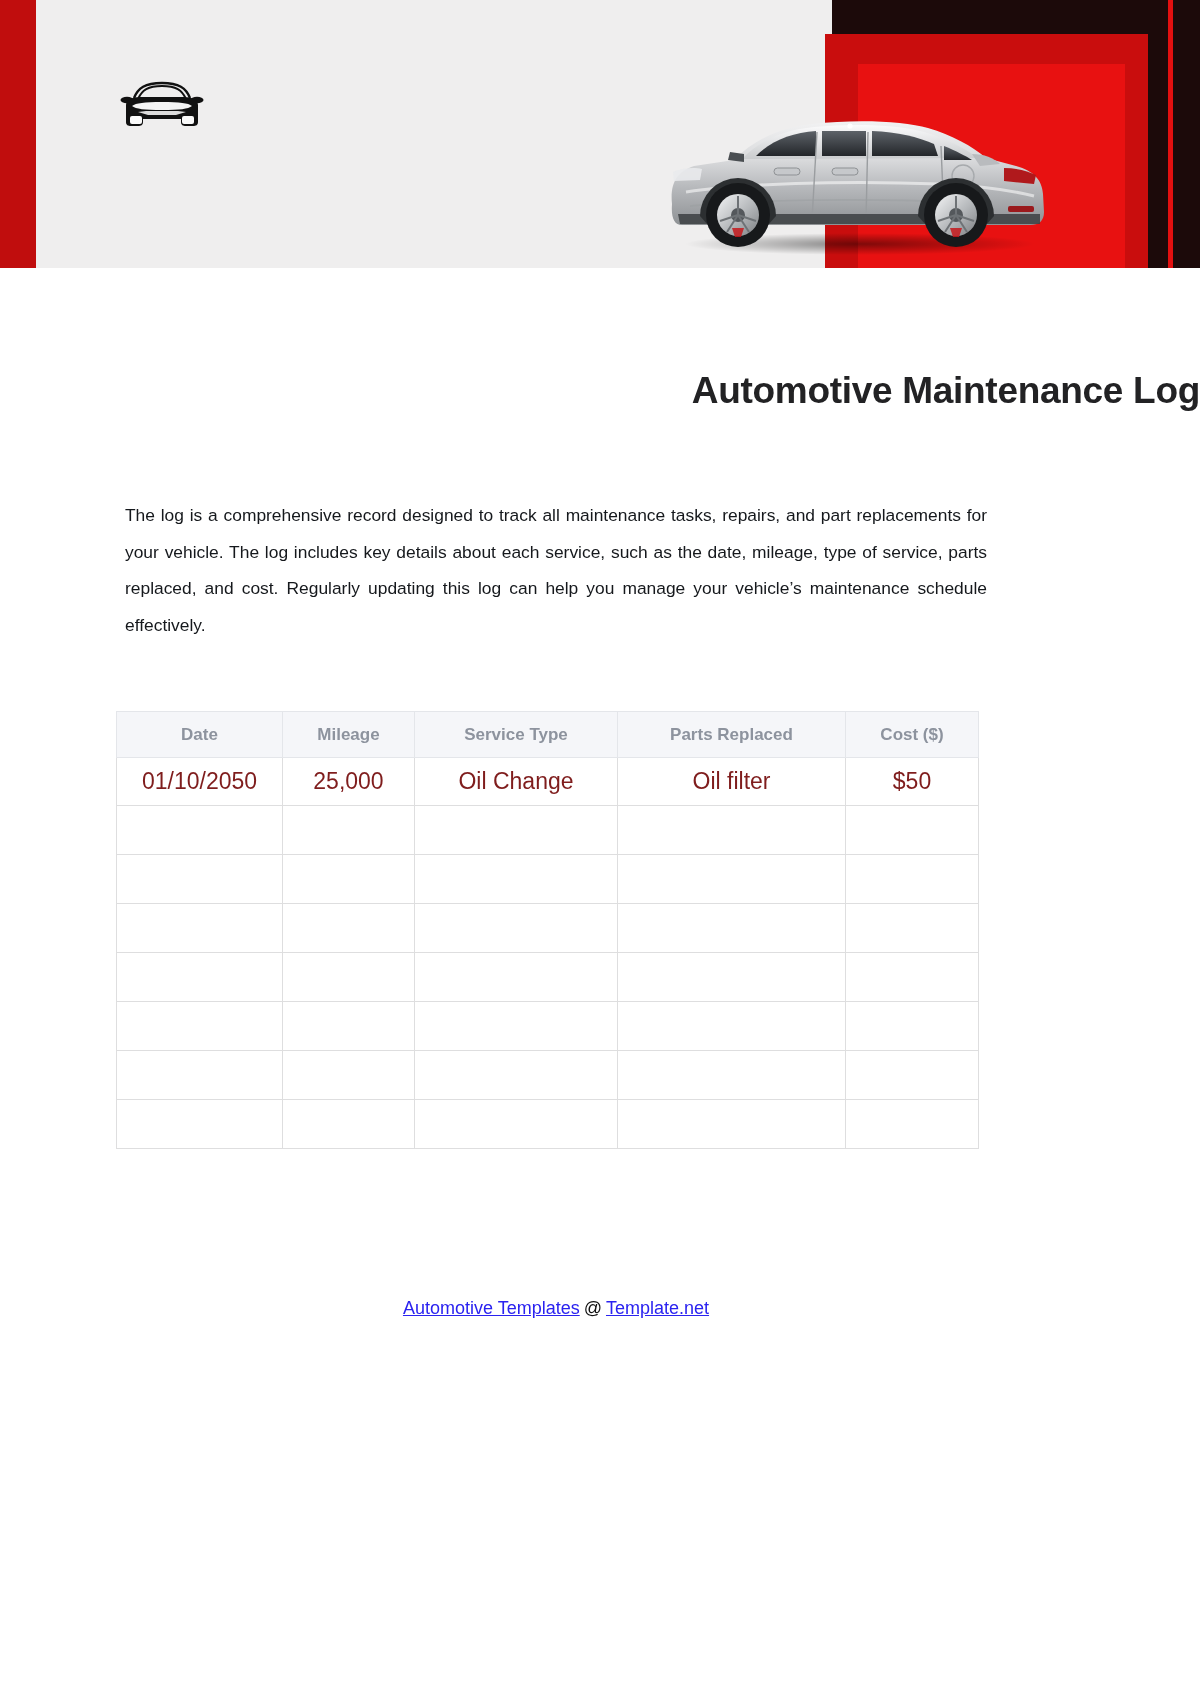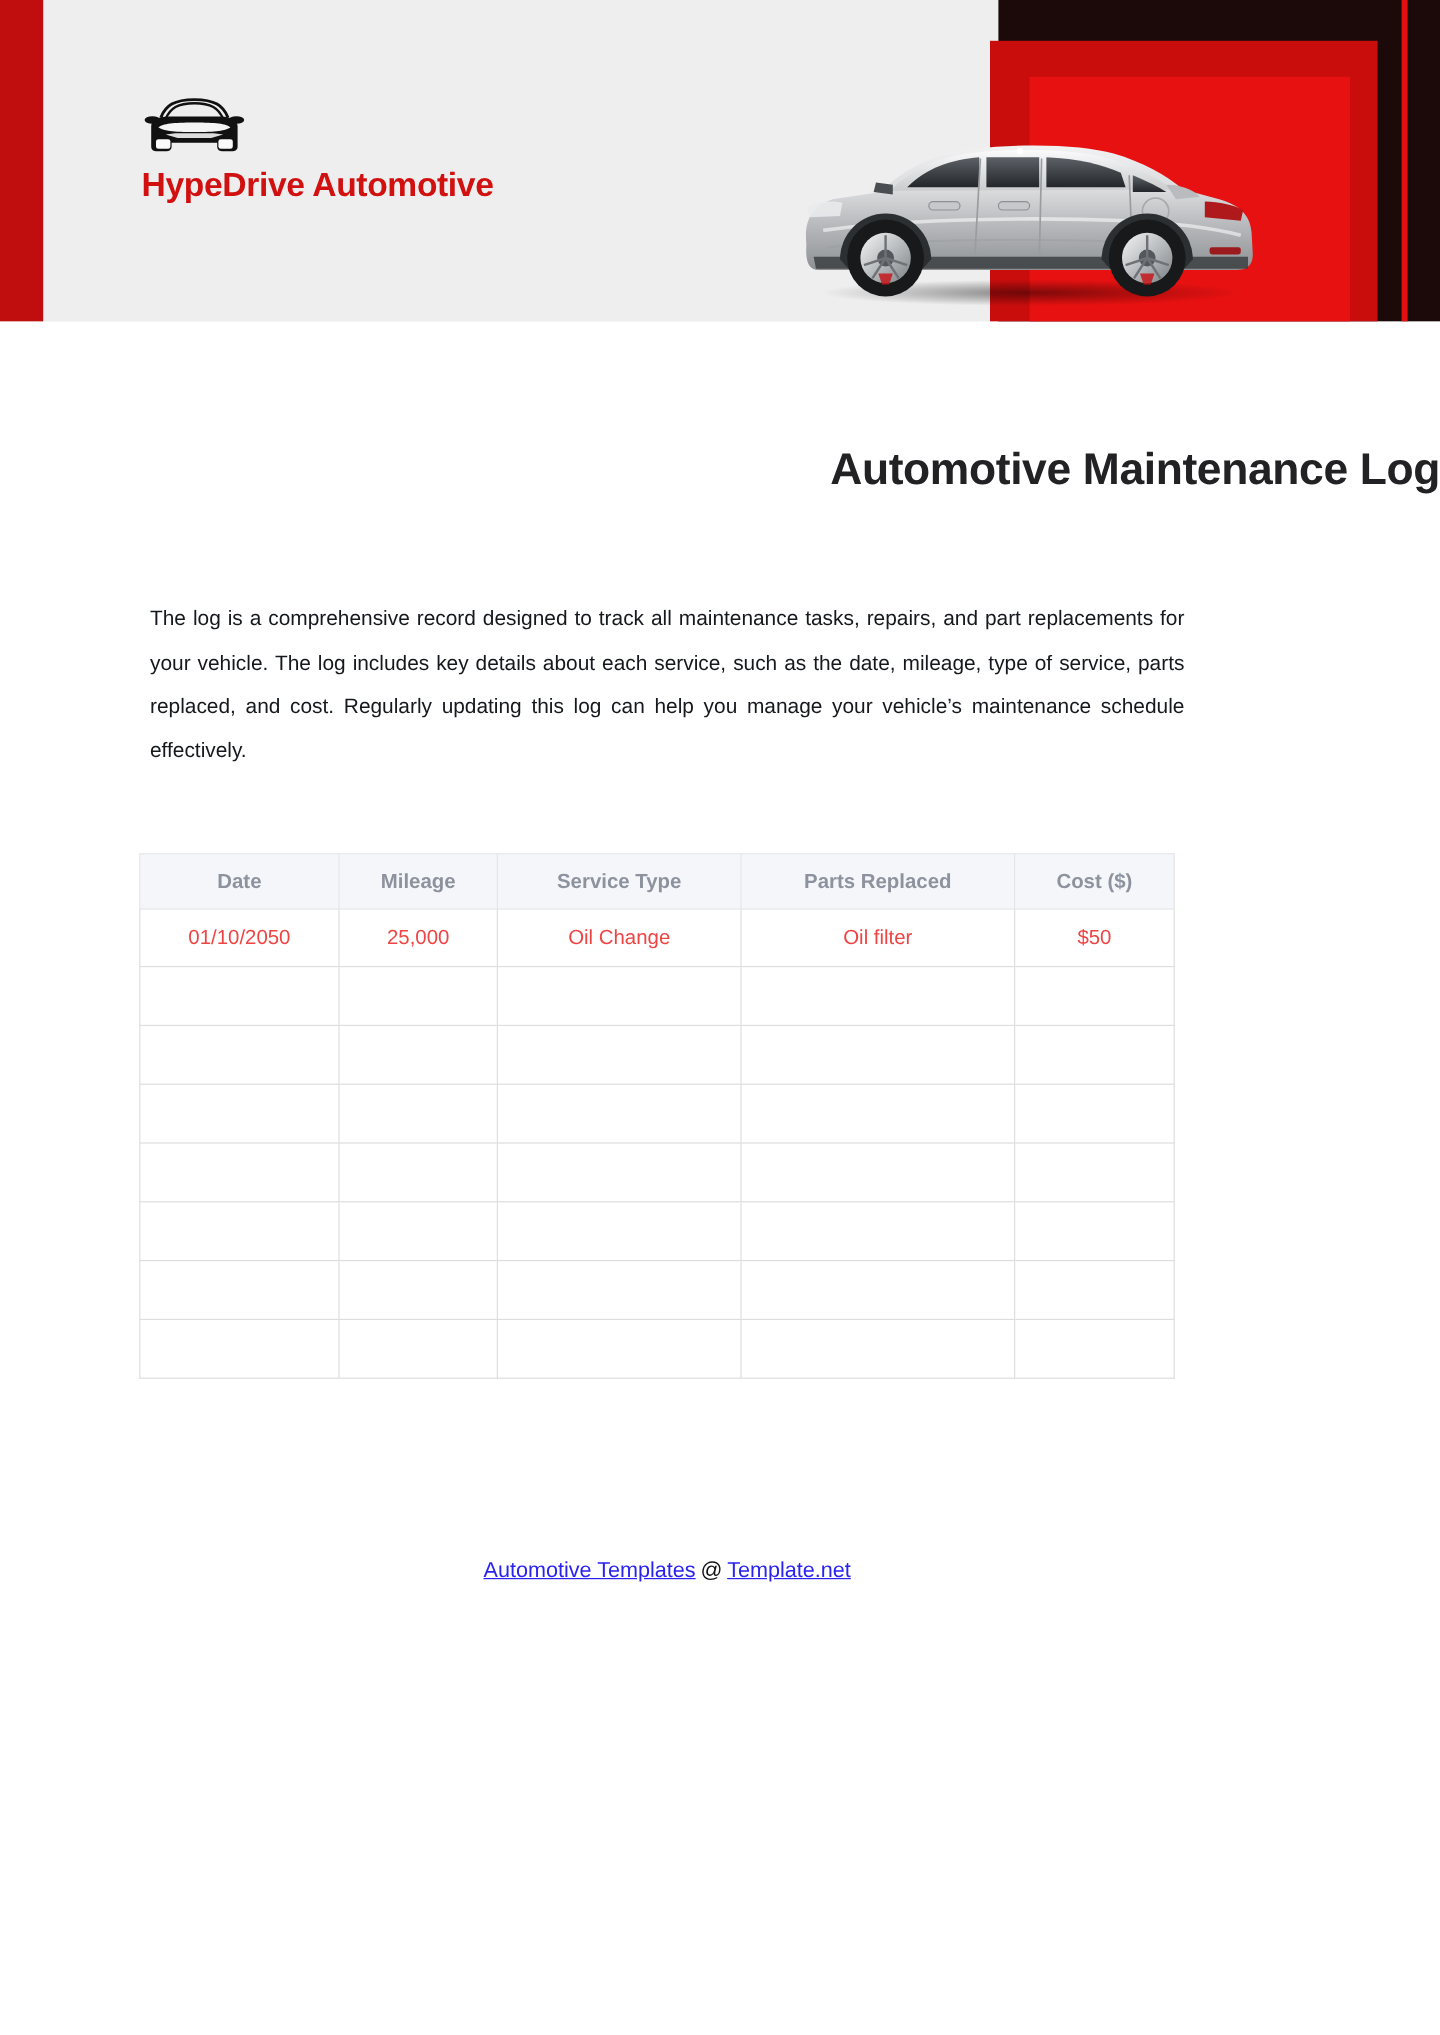--- a/index.html
+++ b/index.html
@@ -85,22 +85,22 @@
     background:#f5f6f9;
     color:#8d939e;
     font-size:17px;font-weight:bold;
     height:45px;
     border:1px solid #e4e6ea;
     text-align:center;
     padding:0;
   }
   .log-table td{
     background:#ffffff;
-    color:#ef4444;
-    font-size:17px;
+    color:#7f1d1d;
+    font-size:23px;
     height:47px;
     border:1px solid #dededf;
     text-align:center;
     padding:0;
   }
   .log-table td.empty{height:48px;}
 
   
   .footer{
     position:absolute;left:0;top:1298px;width:1112px;
@@ -229,21 +229,20 @@
         <path d="M8,27 C8,22 14,19 22,19 L66,19 C74,19 80,22 80,27
                  L80,44 C80,47 78,48 75,48 L68,48 C65,48 63,47 63,44 L63,41
                  L25,41 L25,44 C25,47 23,48 20,48 L13,48 C10,48 8,47 8,44 Z" fill="#111"></path>
         <path d="M14,28 C18,25 26,24 44,24 C62,24 70,25 74,28
                  C70,31 62,32 44,32 C26,32 18,31 14,28 Z" fill="#f4f4f4"></path>
         <path d="M20,34 L30,37 L58,37 L68,34 L60,33 L28,33 Z" fill="#dcdcdc"></path>
         <rect x="12" y="38" width="12" height="8" rx="2" fill="#fafafa"></rect>
         <rect x="64" y="38" width="12" height="8" rx="2" fill="#fafafa"></rect>
       </svg>
     </span>
-    <div class="brand-name">HypeDrive Automotive</div>
   </div>
 </div>
 
 <div class="page-title">Automotive Maintenance Log</div>
 
 <p class="intro">The log is a comprehensive record designed to track all maintenance tasks, repairs, and part replacements for your vehicle. The log includes key details about each service, such as the date, mileage, type of service, parts replaced, and cost. Regularly updating this log can help you manage your vehicle’s maintenance schedule effectively.</p>
 
 <table class="log-table">
   <colgroup>
     <col class="c0">

